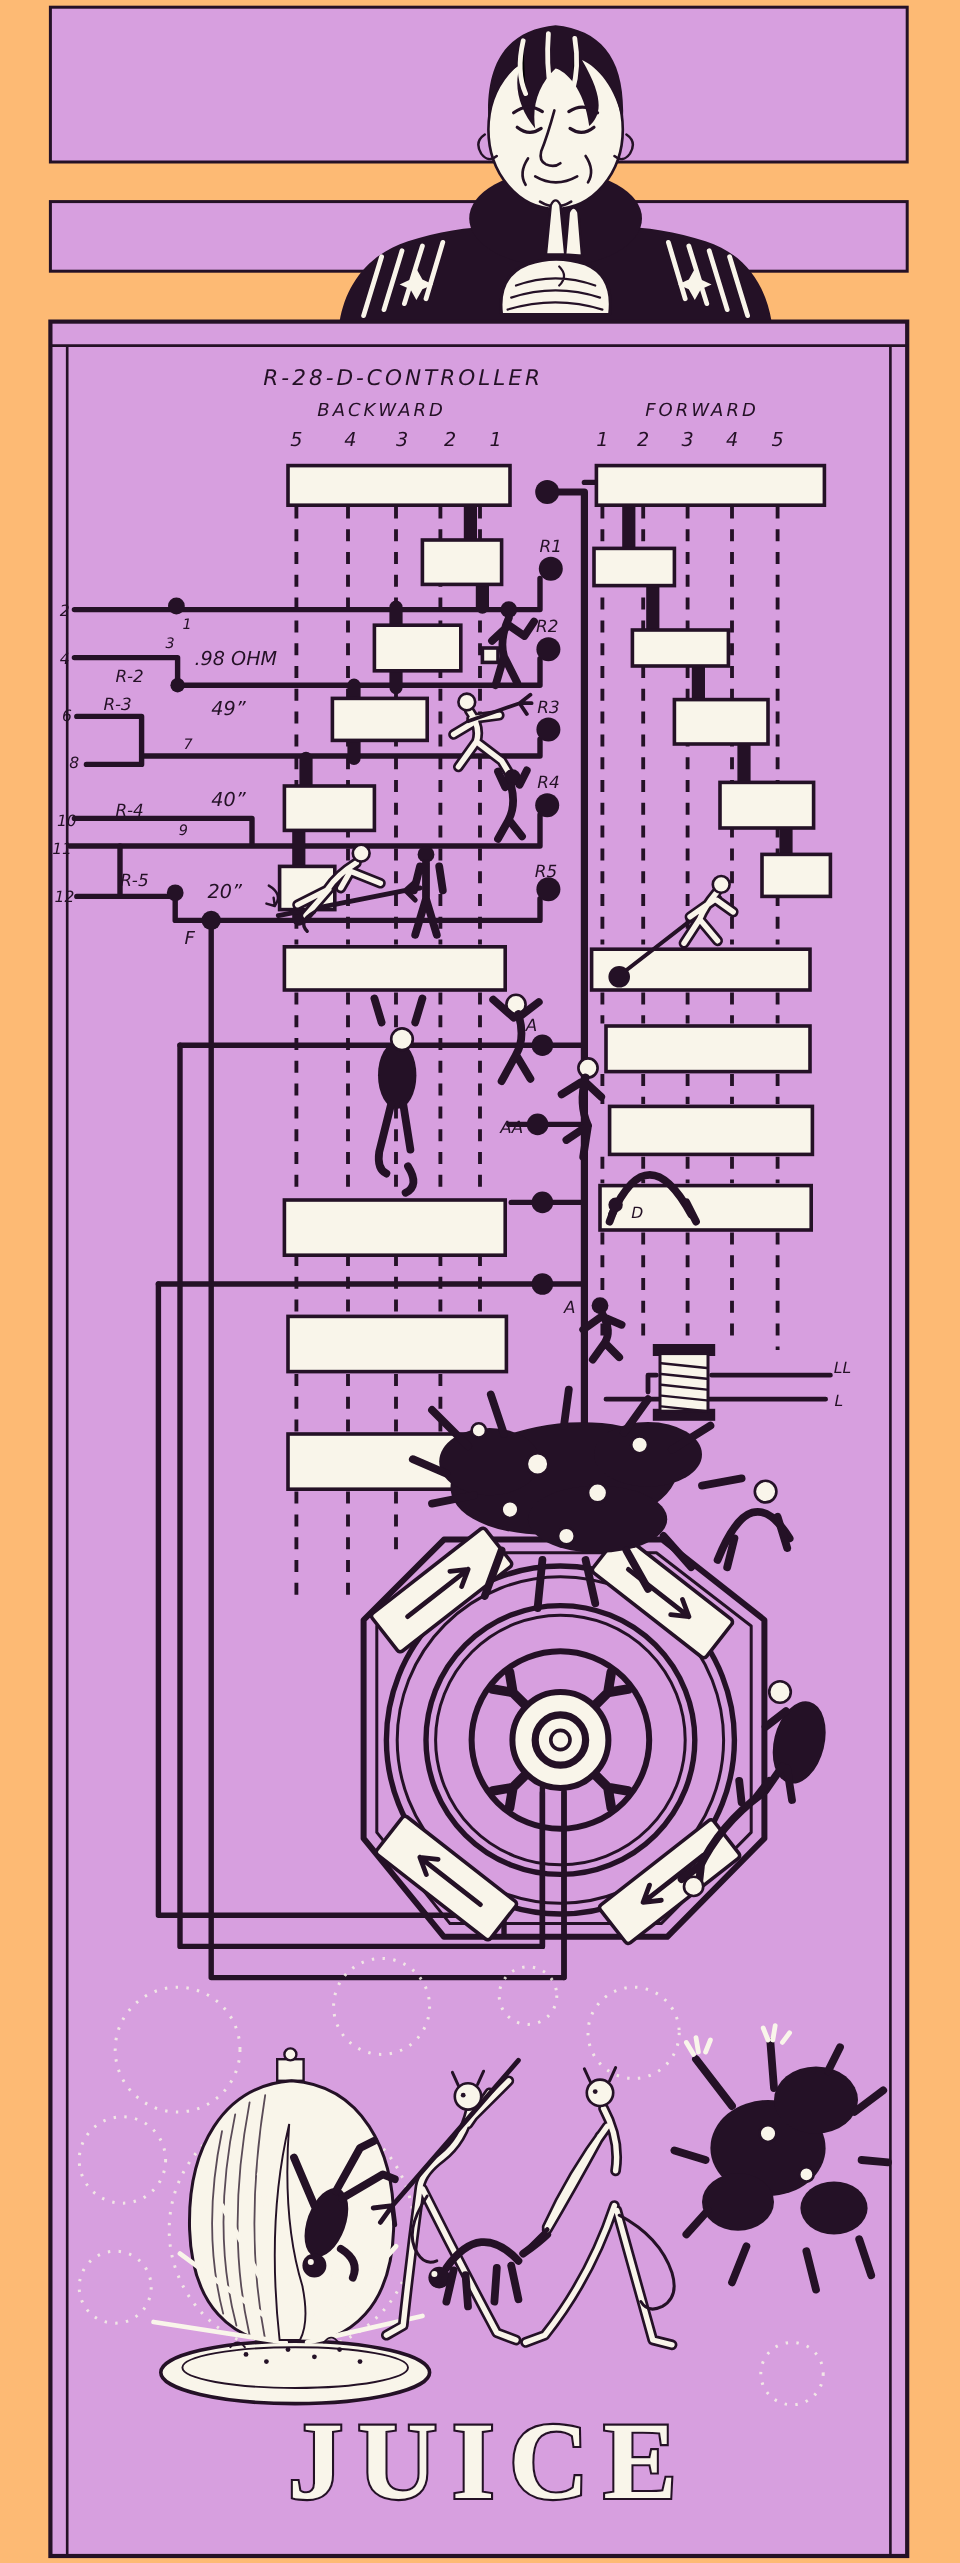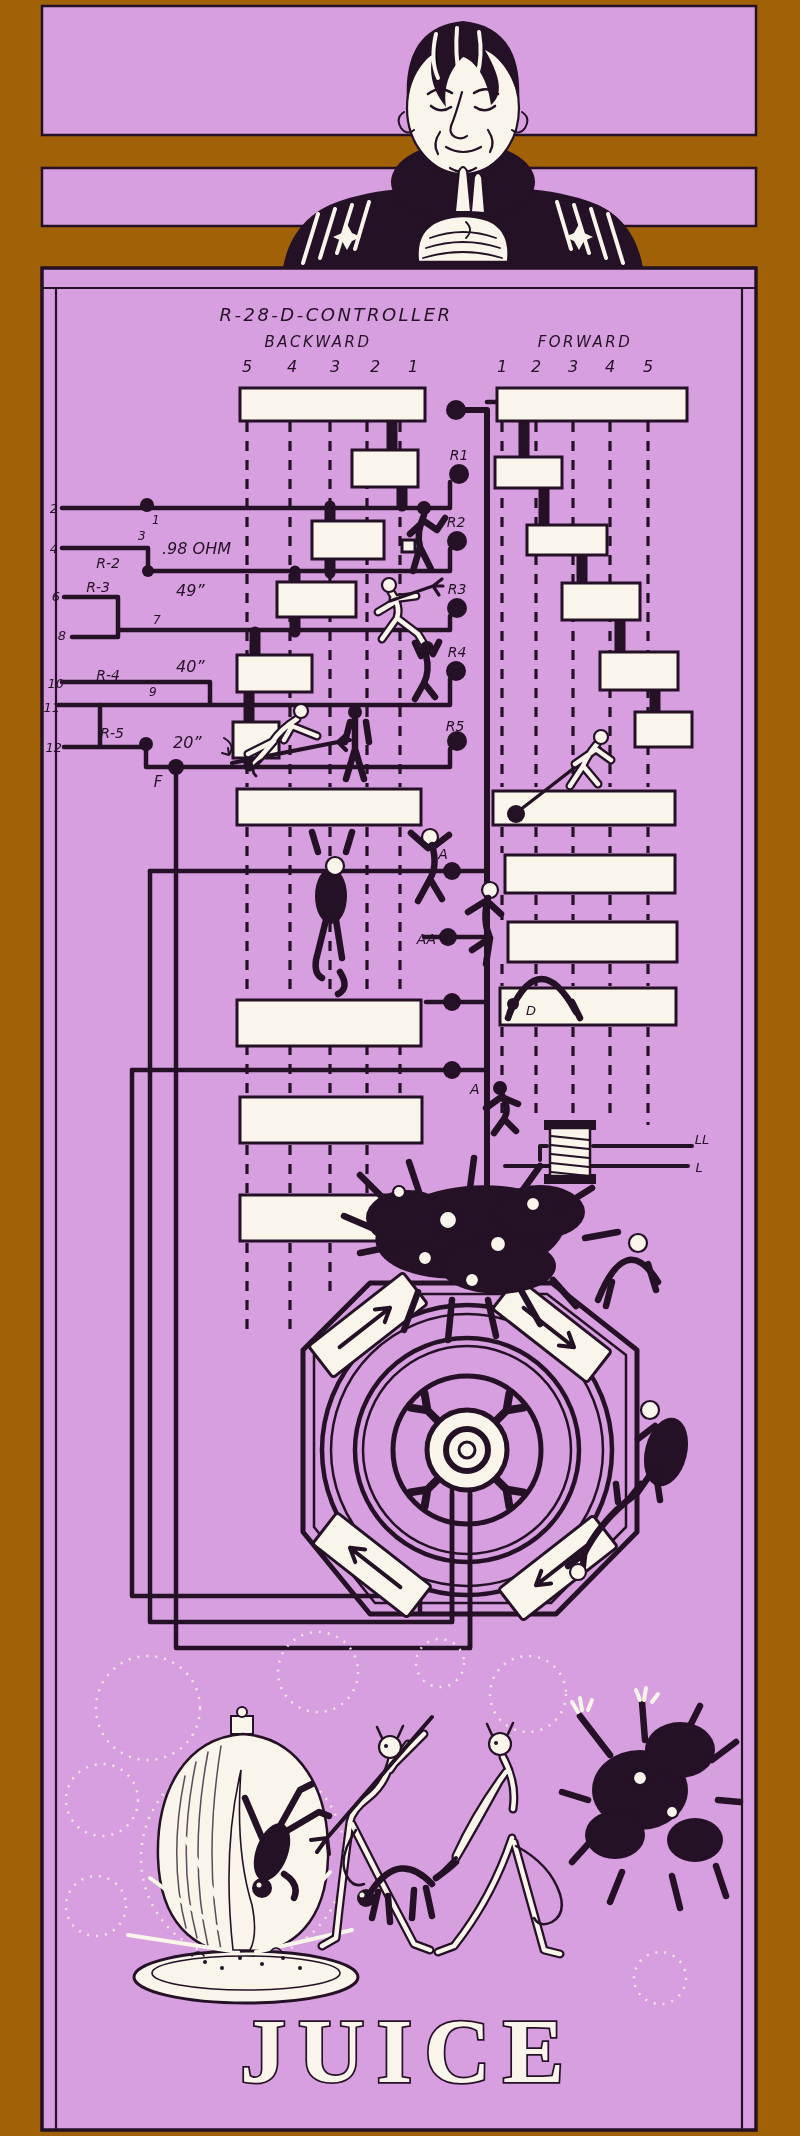--- a/index.html
+++ b/index.html
@@ -1,16 +1,16 @@
 <!DOCTYPE html>
 <html><head>
 <meta charset="utf-8">
 <style>
   html,body{margin:0;padding:0;background:#e8e4d8;}
-  #page{position:relative;width:800px;height:2136px;background:#a16207;overflow:hidden;
+  #page{position:relative;width:800px;height:2136px;background:#fdba74;overflow:hidden;
         font-family:"DejaVu Sans",sans-serif;}
   svg{position:absolute;left:0;top:0;}
   .hw{font-family:"DejaVu Sans",sans-serif;font-style:italic;fill:#241126;}
   .juice{font-family:"Liberation Serif",serif;font-weight:bold;fill:#f9f5ea;
          stroke:#241126;stroke-width:3.5;paint-order:stroke;letter-spacing:12px;}
   .ink-line{stroke:#241126;fill:none;stroke-linecap:round;stroke-linejoin:round;}
   .dash{stroke:#241126;fill:none;stroke-width:3.2;stroke-dasharray:10 9;}
   .box{fill:#f9f5ea;stroke:#241126;stroke-width:3;}
   .dot{fill:#241126;}
   .whead{fill:#f9f5ea;stroke:#241126;stroke-width:2.2;}

